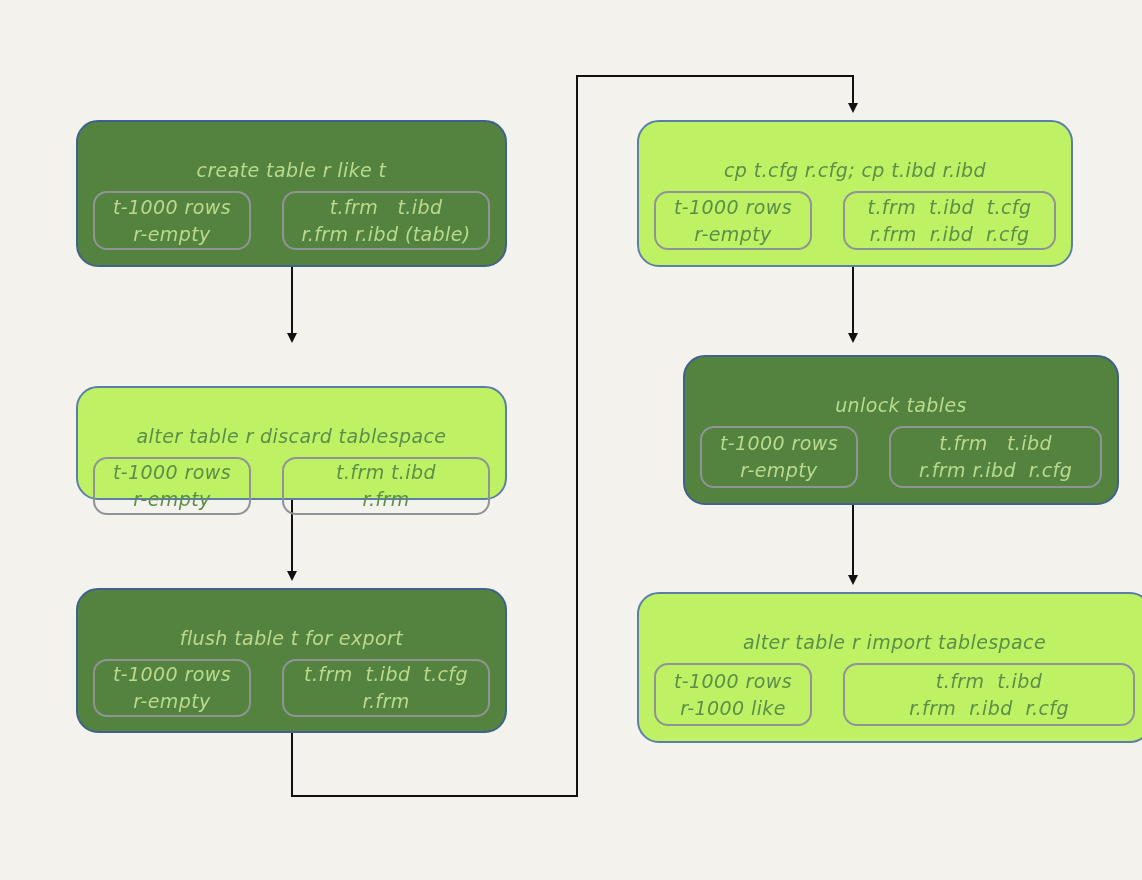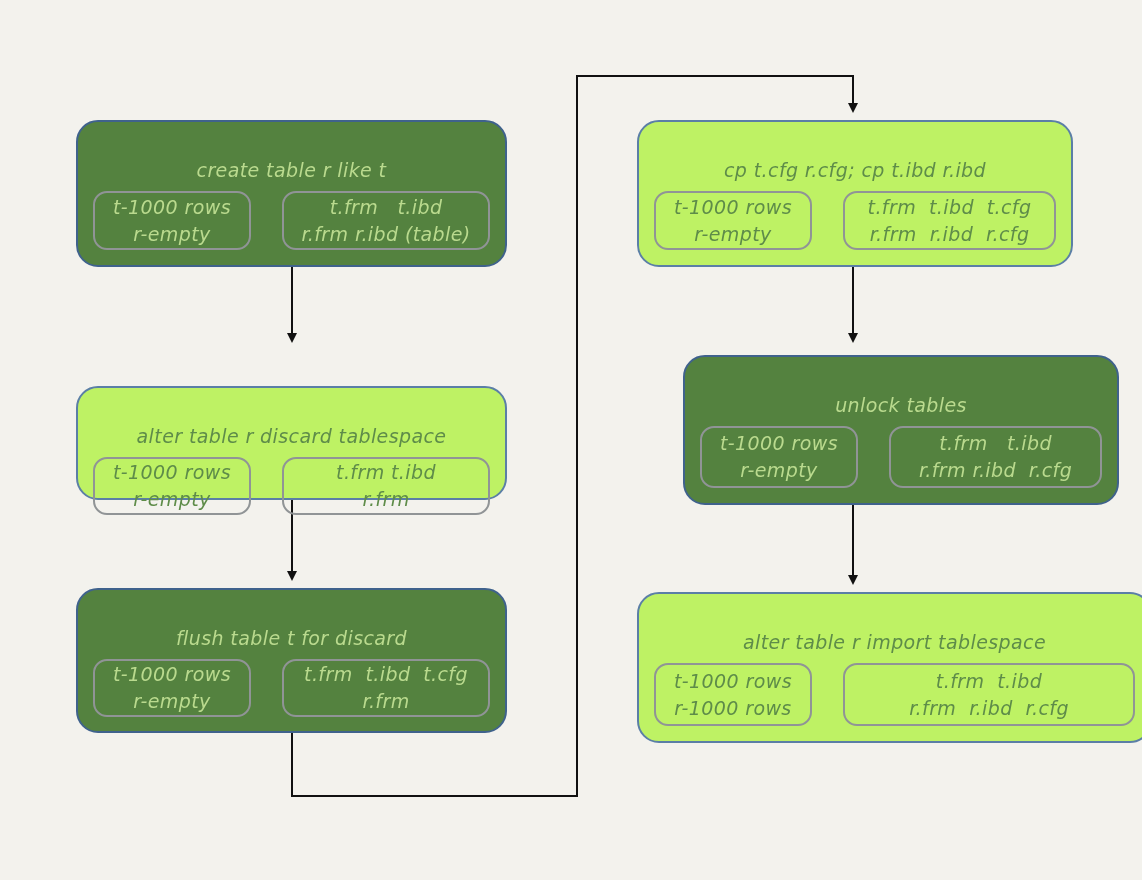--- a/index.html
+++ b/index.html
@@ -120,21 +120,21 @@
         <div>r-empty</div>
       </div>
       <div class="inner-box files-box">
         <div>t.frm t.ibd</div>
         <div>r.frm</div>
       </div>
     </div>
   </div>
 
   <div class="node dark n2">
-    <div class="node-title">flush table t for discard</div>
+    <div class="node-title">flush table t for export</div>
     <div class="boxes-row">
       <div class="inner-box state-box">
         <div>t-1000 rows</div>
         <div>r-empty</div>
       </div>
       <div class="inner-box files-box">
         <div>t.frm  t.ibd  t.cfg</div>
         <div>r.frm</div>
       </div>
     </div>
@@ -166,21 +166,21 @@
         <div>r.frm r.ibd  r.cfg</div>
       </div>
     </div>
   </div>
 
   <div class="node light n5">
     <div class="node-title">alter table r import tablespace</div>
     <div class="boxes-row">
       <div class="inner-box state-box">
         <div>t-1000 rows</div>
-        <div>r-1000 rows</div>
+        <div>r-1000 like</div>
       </div>
       <div class="inner-box files-box">
         <div>t.frm  t.ibd</div>
         <div>r.frm  r.ibd  r.cfg</div>
       </div>
     </div>
   </div>
 
 </div>
 

